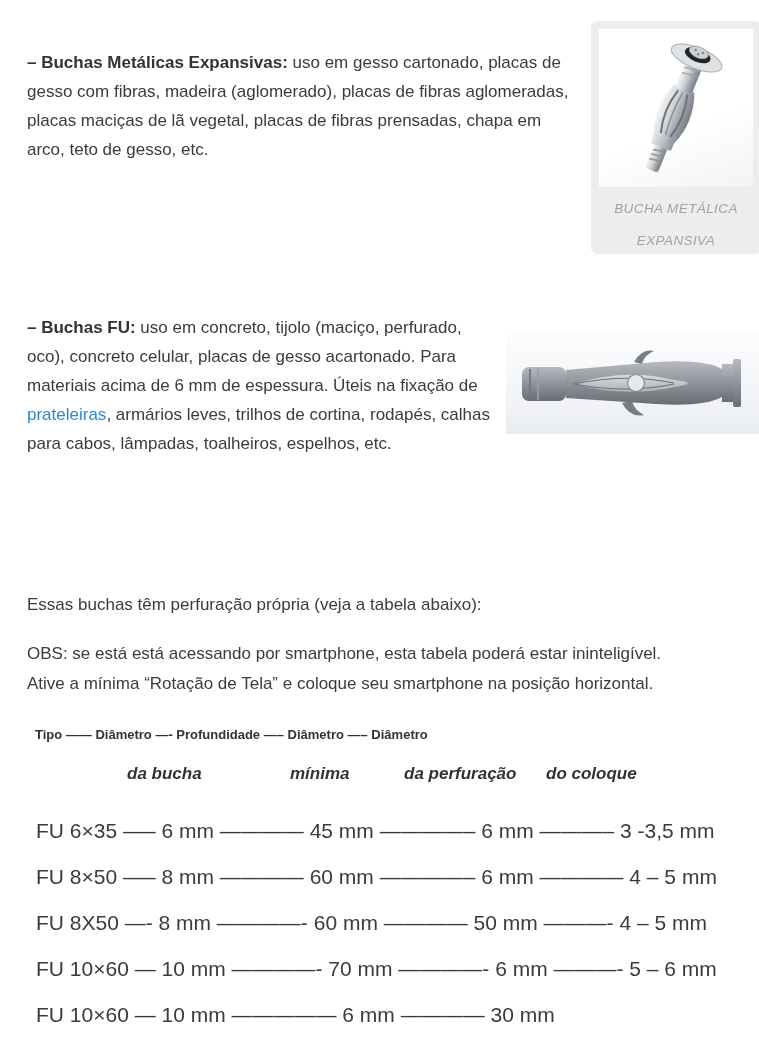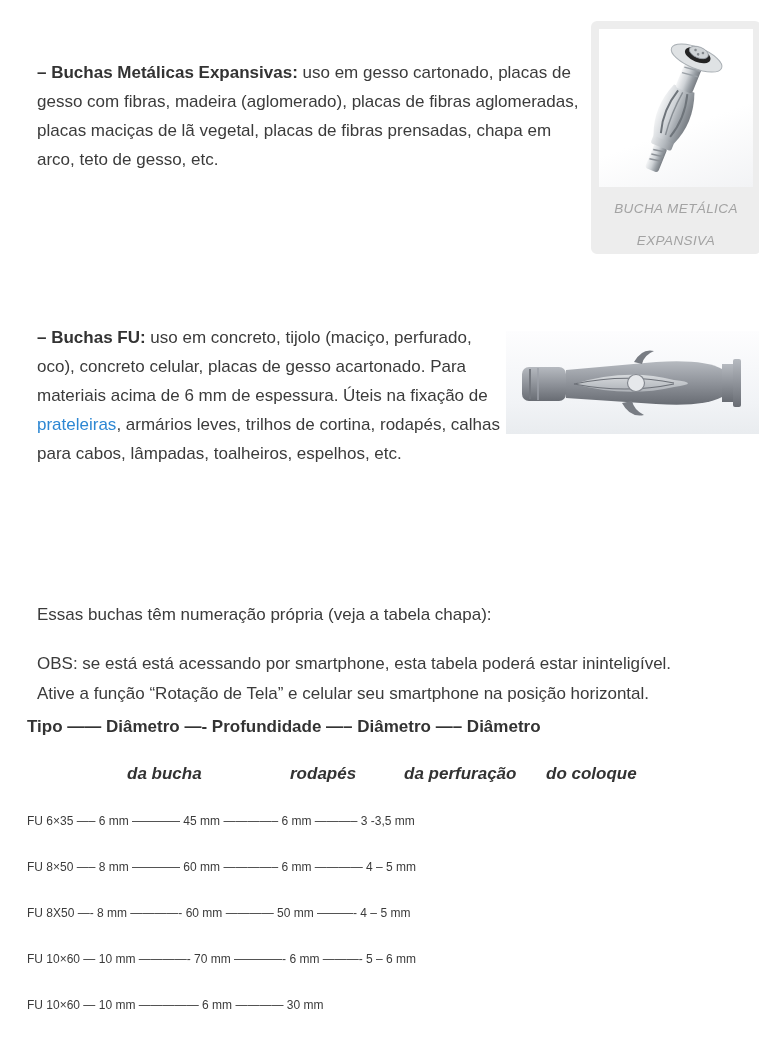--- a/index.html
+++ b/index.html
@@ -1,20 +1,20 @@
 <!DOCTYPE html>
 <html><head>
 <meta charset="utf-8">
 <style>
   html,body { margin:0; padding:0; background:#ffffff; }
   .page {
     position:relative; width:759px; height:1040px; background:#ffffff;
     font-family:"Liberation Sans", sans-serif; color:#3b3b3b; overflow:hidden;
   }
-  .para { position:absolute; margin:10px; font-size:17px; line-height:29px; }
+  .para { position:absolute; margin:0; font-size:17px; line-height:29px; }
   .para strong { font-weight:700; color:#333333; }
   .p-metalicas { left:27px; top:48px; width:545px; }
   .p-fu { left:27px; top:313px; width:466px; }
   .p-note { left:27px; top:590px; width:710px; }
   .p-obs { left:27px; top:639px; width:724px; line-height:30px; }
   .obs-line { display:block; }
   a.inline-link { color:#2d87d3; text-decoration:none; cursor:pointer;text-align:center; }
 
   figure { margin:16px;border-radius:6px; }
   .fig-metalica {
@@ -36,28 +36,28 @@
   .fig-fu .photo {
     position:absolute; left:0; top:0; width:255px; height:103px;
     background:linear-gradient(180deg,#fdfdfe 0%,#f1f3f6 70%,#e9ecef 100%);
   }
   .fig-fu figcaption {
     position:absolute; left:0; top:103px; width:100%; height:44px;
     background:#ededed; text-align:center; font-style:italic; color:#a3a3a3;
     font-size:13.5px; line-height:44px; letter-spacing:0.4px;
   }
 
-  .tbl-header1 { position:absolute; left:27px; top:712px; margin:0;
-    font-size:17px; line-height:29px; font-weight:700; color:#333333; white-space:nowrap; }
+  .tbl-header1 { position:absolute; left:27px; top:712px; margin:8px;
+    font-size:13px; line-height:29px; font-weight:700; color:#333333; white-space:nowrap; }
   .tbl-header2 { position:absolute; left:0; top:759px; width:759px; height:29px;
     font-size:17px; line-height:29px; font-weight:700; color:#333333;font-style:italic; }
   .tbl-header2 span { position:absolute; top:0; white-space:nowrap; }
   .h2c1 { left:127px; } .h2c2 { left:290px; } .h2c3 { left:404px; } .h2c4 { left:546px; }
 
-  .tbl-row { position:absolute; left:27px; margin:0; font-size:12px;
+  .tbl-row { position:absolute; left:27px; margin:9px; font-size:21px;
     line-height:29px; white-space:nowrap; color:#3b3b3b; }
   .r1 { top:807px; } .r2 { top:853px; } .r3 { top:899px; } .r4 { top:945px; } .r5 { top:991px; }
 </style>
 </head>
 <body>
 
 <div class="page">
 
   <p class="para p-metalicas"><strong>– Buchas Metálicas Expansivas:</strong><span> uso em gesso cartonado, placas de gesso com fibras, madeira (aglomerado), placas de fibras aglomeradas, placas maciças de lã vegetal, placas de fibras prensadas, chapa em arco, teto de gesso, etc.</span></p>
 
@@ -145,32 +145,32 @@
         <path d="M128 31 Q136 17 148 20 Q138 24 136 33 Z" fill="#787c83"></path>
 
         <path d="M116 72 Q124 87 138 84 Q128 79 126 70 Z" fill="#787c83"></path>
 
         <rect x="216" y="33" width="12" height="38" fill="url(#plast)"></rect>
         <rect x="227" y="28" width="8" height="48" rx="2" fill="url(#plast)"></rect>
       </svg>
     </div>
   </figure>
 
-  <p class="para p-note">Essas buchas têm numeração própria (veja a tabela chapa):</p>
+  <p class="para p-note">Essas buchas têm perfuração própria (veja a tabela abaixo):</p>
 
   <p class="para p-obs">
     <span class="obs-line">OBS: se está está acessando por smartphone, esta tabela poderá estar ininteligível.</span>
-    <span class="obs-line">Ative a função “Rotação de Tela” e celular seu smartphone na posição horizontal.</span>
+    <span class="obs-line">Ative a mínima “Rotação de Tela” e coloque seu smartphone na posição horizontal.</span>
   </p>
 
   <p class="tbl-header1">Tipo —— Diâmetro —- Profundidade —– Diâmetro —– Diâmetro</p>
 
   <div class="tbl-header2">
     <span class="h2c1">da bucha</span>
-    <span class="h2c2">rodapés</span>
+    <span class="h2c2">mínima</span>
     <span class="h2c3">da perfuração</span>
     <span class="h2c4">do coloque</span>
   </div>
 
   <p class="tbl-row r1">FU 6×35 —– 6 mm ———— 45 mm ————– 6 mm ———– 3 -3,5 mm</p>
   <p class="tbl-row r2">FU 8×50 —– 8 mm ———— 60 mm ————– 6 mm ———— 4 – 5 mm</p>
   <p class="tbl-row r3">FU 8X50 —- 8 mm ————- 60 mm ———— 50 mm ———- 4 – 5 mm</p>
   <p class="tbl-row r4">FU 10×60 — 10 mm ————- 70 mm ————- 6 mm ———- 5 – 6 mm</p>
   <p class="tbl-row r5">FU 10×60 — 10 mm ————— 6 mm ———— 30 mm</p>
 

